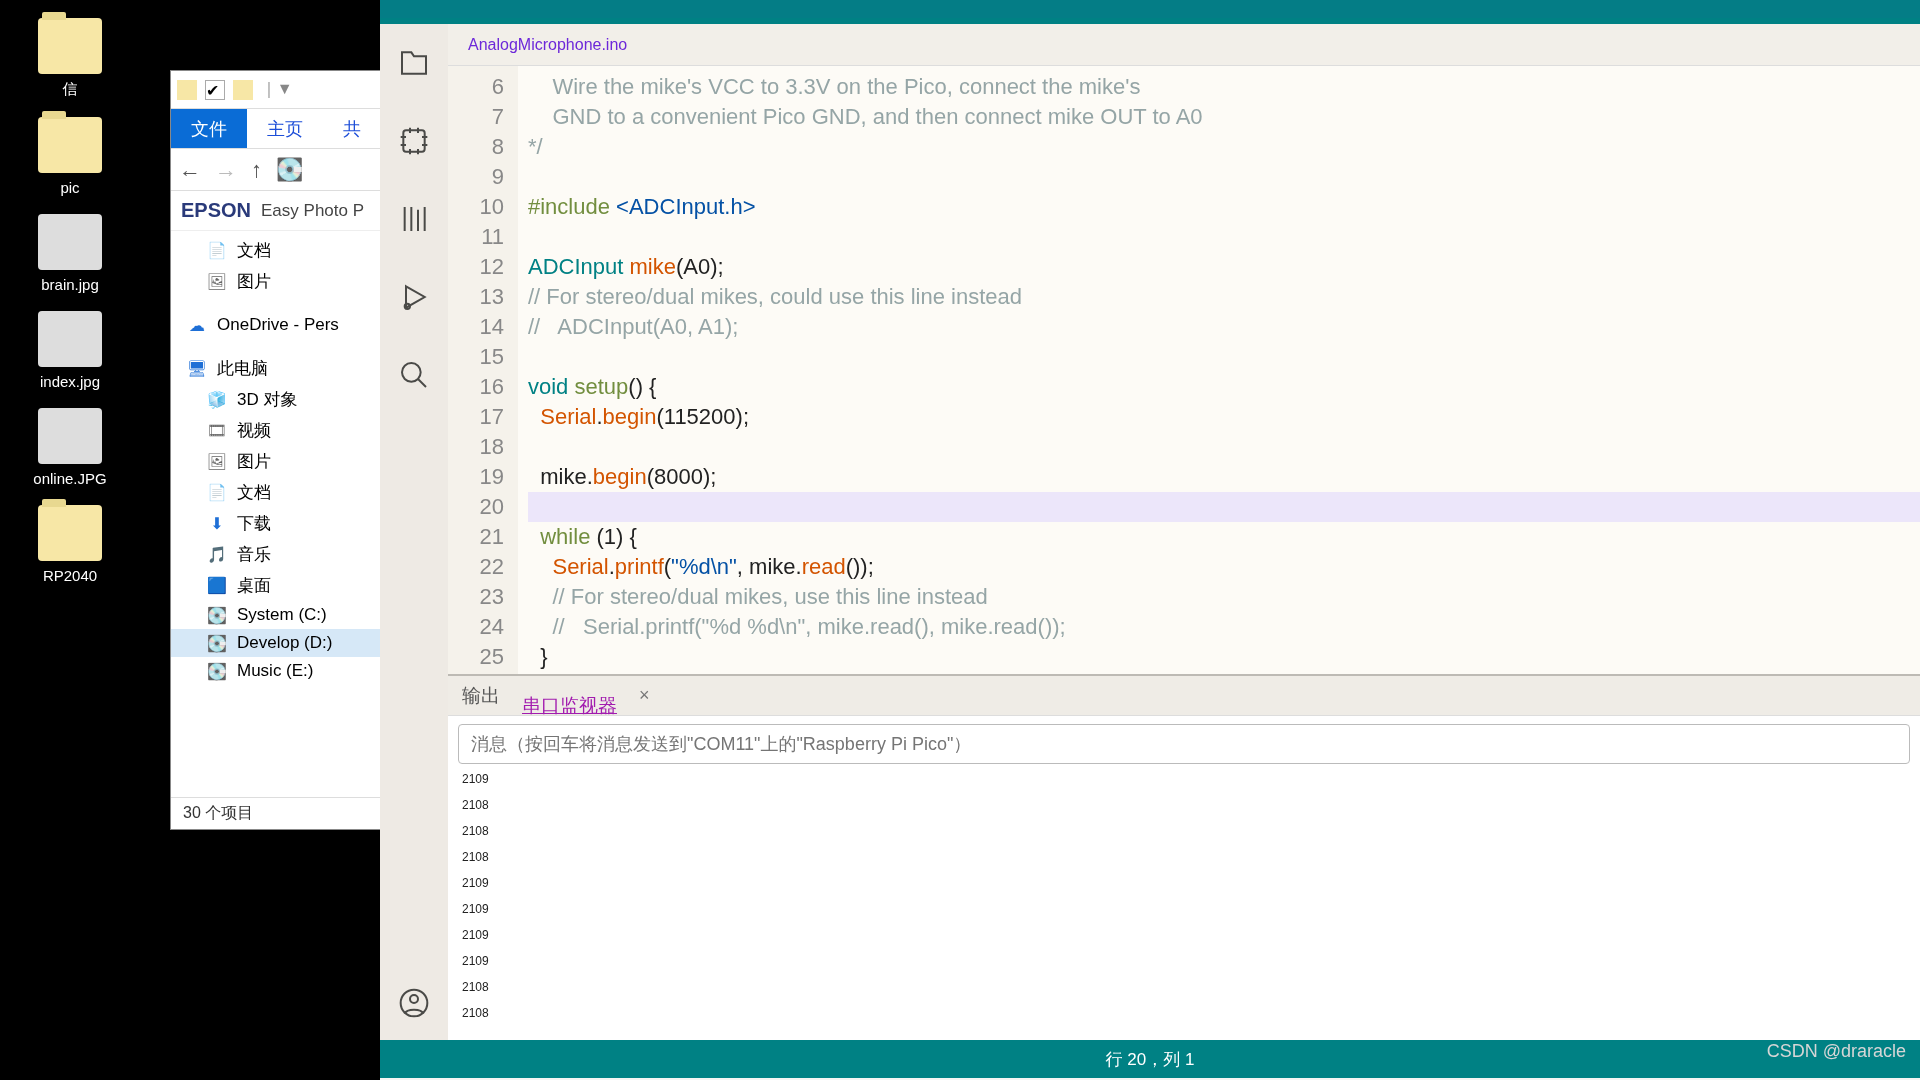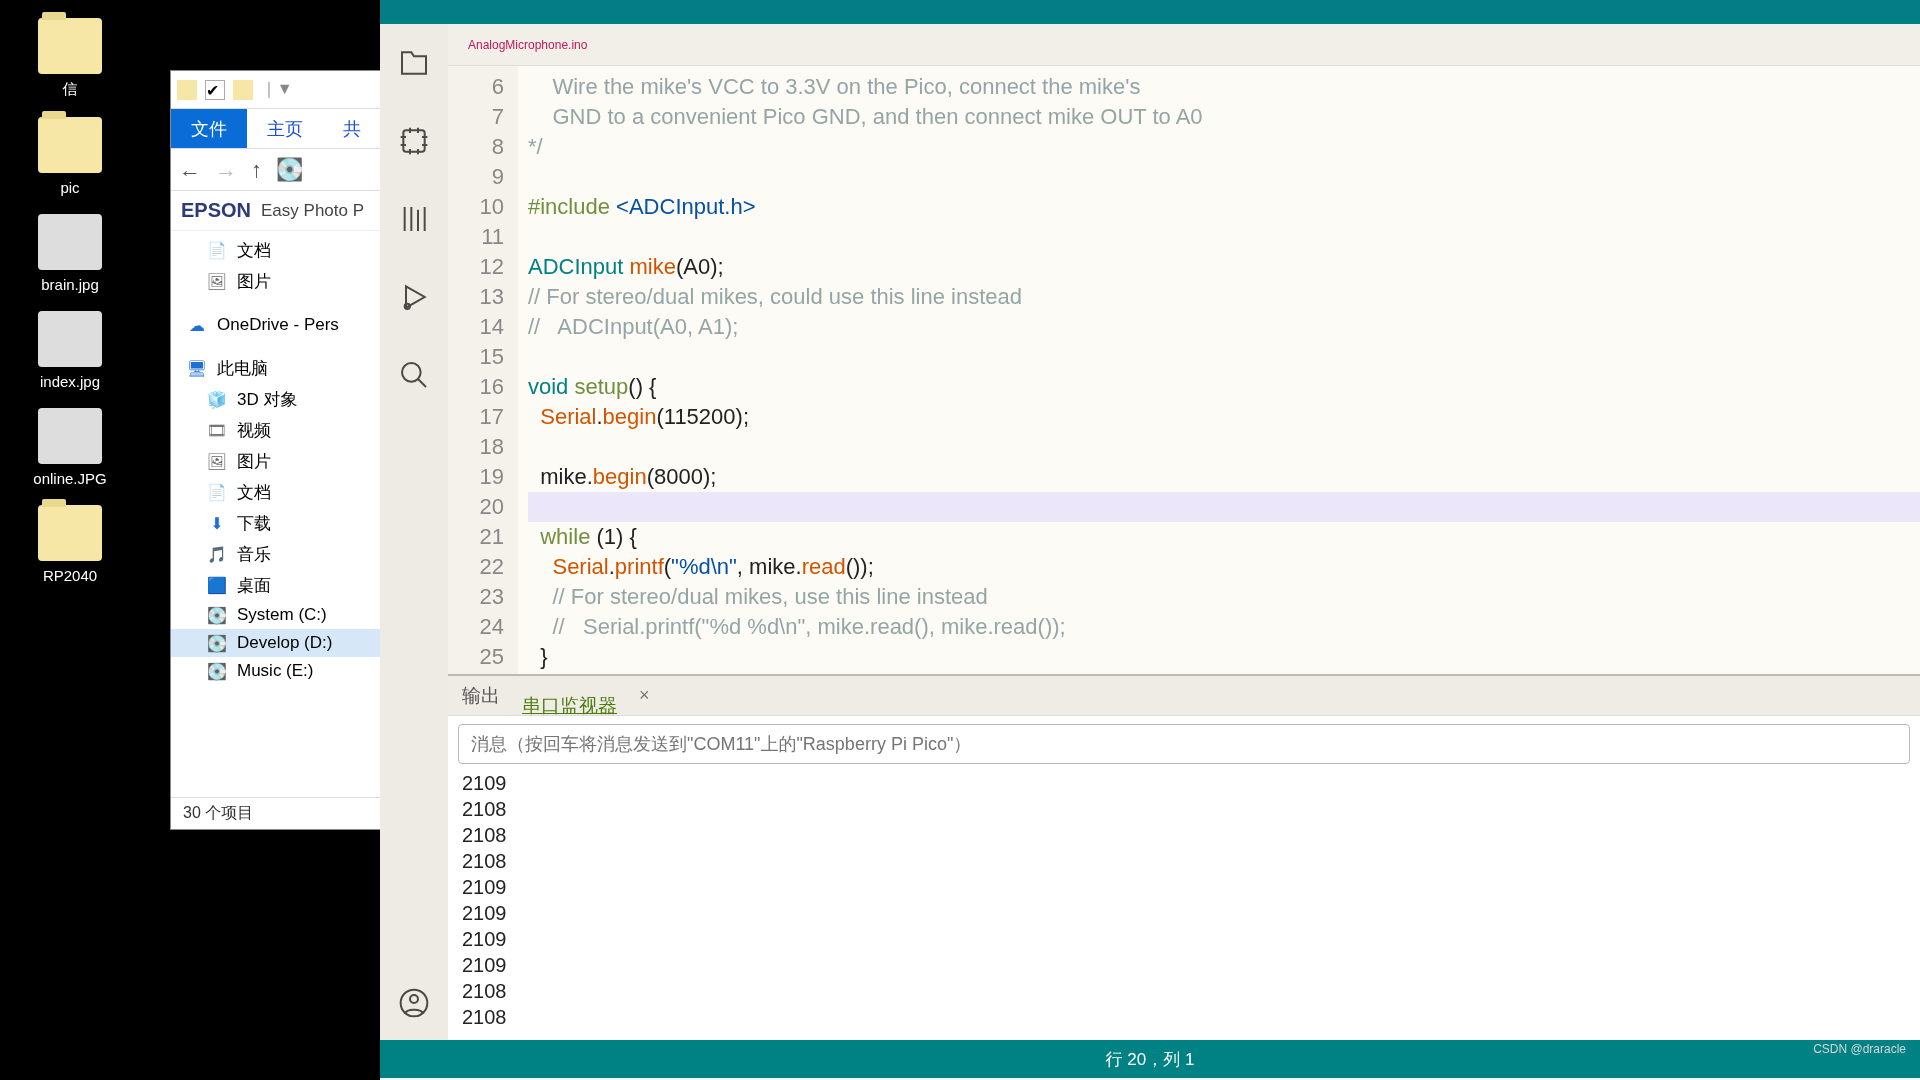--- a/index.html
+++ b/index.html
@@ -36,39 +36,39 @@
 .ide { position:absolute; left:380px; top:0; right:0; bottom:0; background:#f5f5f3; }
 .ide-top { height:18px; background:#047d86; }
 .ide-bar { height:6px; background:#008184; }
 .ide-body { display:flex; height:calc(100% - 64px); }
 .ide-left { width:68px; background:#eeeae4; display:flex; flex-direction:column; align-items:center; padding-top:22px; gap:44px; }
 .side-icon { width:36px; height:34px; color:#4a4a47; display:flex; align-items:center; justify-content:center; }
 .side-icon svg{width:32px;height:32px;stroke:#4a4a47;fill:none;stroke-width:1.5;}
 .ide-left .bottom { margin-top:auto; margin-bottom:20px; }
 .ide-main { flex:1; display:flex; flex-direction:column; }
 .file-tab { height:42px; display:flex; align-items:center; padding:0 20px; background:#f2efe9; border-bottom:1px solid #ddd; }
-.file-tab span { font-size:12px; color:#be185d; }
+.file-tab span { font-size:16px; color:#6d28d9; }
 .editor { flex:1; display:flex; font-family:Consolas,Menlo,monospace; font-size:22px; line-height:30px; background:#fdfbf6; overflow:hidden; }
 .gutter { width:70px; text-align:right; color:#888; padding:6px 14px 0 0; background:#f5f2eb; }
 .gutter div{height:30px;}
 .code { flex:1; padding:6px 0 4px 10px; white-space:pre; color:#222; }
 .code .row{height:30px;}
 .code .hl { background:#ece6fa; width:100%; }
 .c-comment{color:#95a5a6;} .c-pp{color:#728e3f;} .c-type{color:#008184;} .c-kw{color:#728e3f;margin-top:32px;} .c-str{color:#0451a5;} .c-fn{color:#d35400;text-align:center;}
 .panel { border-top:2px solid #bdbab4; background:#fff; }
 .panel-tabs { height:40px; display:flex; align-items:center; gap:22px; padding:0 14px; background:#efece6; border-bottom:1px solid #ddd; }
 .panel-tabs .pt{font-size:19px;color:#555;text-align:right;}
-.panel-tabs .pt.active{color:#4d7c0f;text-decoration:underline;margin-top:20px;}
+.panel-tabs .pt.active{color:#a21caf;text-decoration:underline;margin-top:20px;}
 .close-x{color:#777;font-size:18px;}
 .serial-input { height:40px; margin:8px 10px; }
 .serial-input input{width:100%;height:100%;border:1px solid #bbb;border-radius:4px;padding:0 12px;font-size:18px;color:#888;}
-.serial-out { padding:0 14px 8px; font-family:Consolas,monospace; font-size:20px; color:#222; }
+.serial-out { padding:0 14px 8px; font-family:Consolas,monospace; font-size:12px; color:#222; }
 .serial-out div{height:26px;}
 .ide-status { height:38px; background:#008184; color:#fff; display:flex; align-items:center; justify-content:center; padding:12px 18px; font-size:17px; }
-.watermark { position:absolute; right:14px; bottom:24px; color:#d6d6d6; font-size:12px; }
+.watermark { position:absolute; right:14px; bottom:18px; color:#d6d6d6; font-size:18px; }
 </style>
 </head>
 <body>
 
 <div class="desktop">
   <div id="desktop-icons">
       <div class="dicon">
         <div class="img folder"></div>
         <div>信</div>
       </div>

